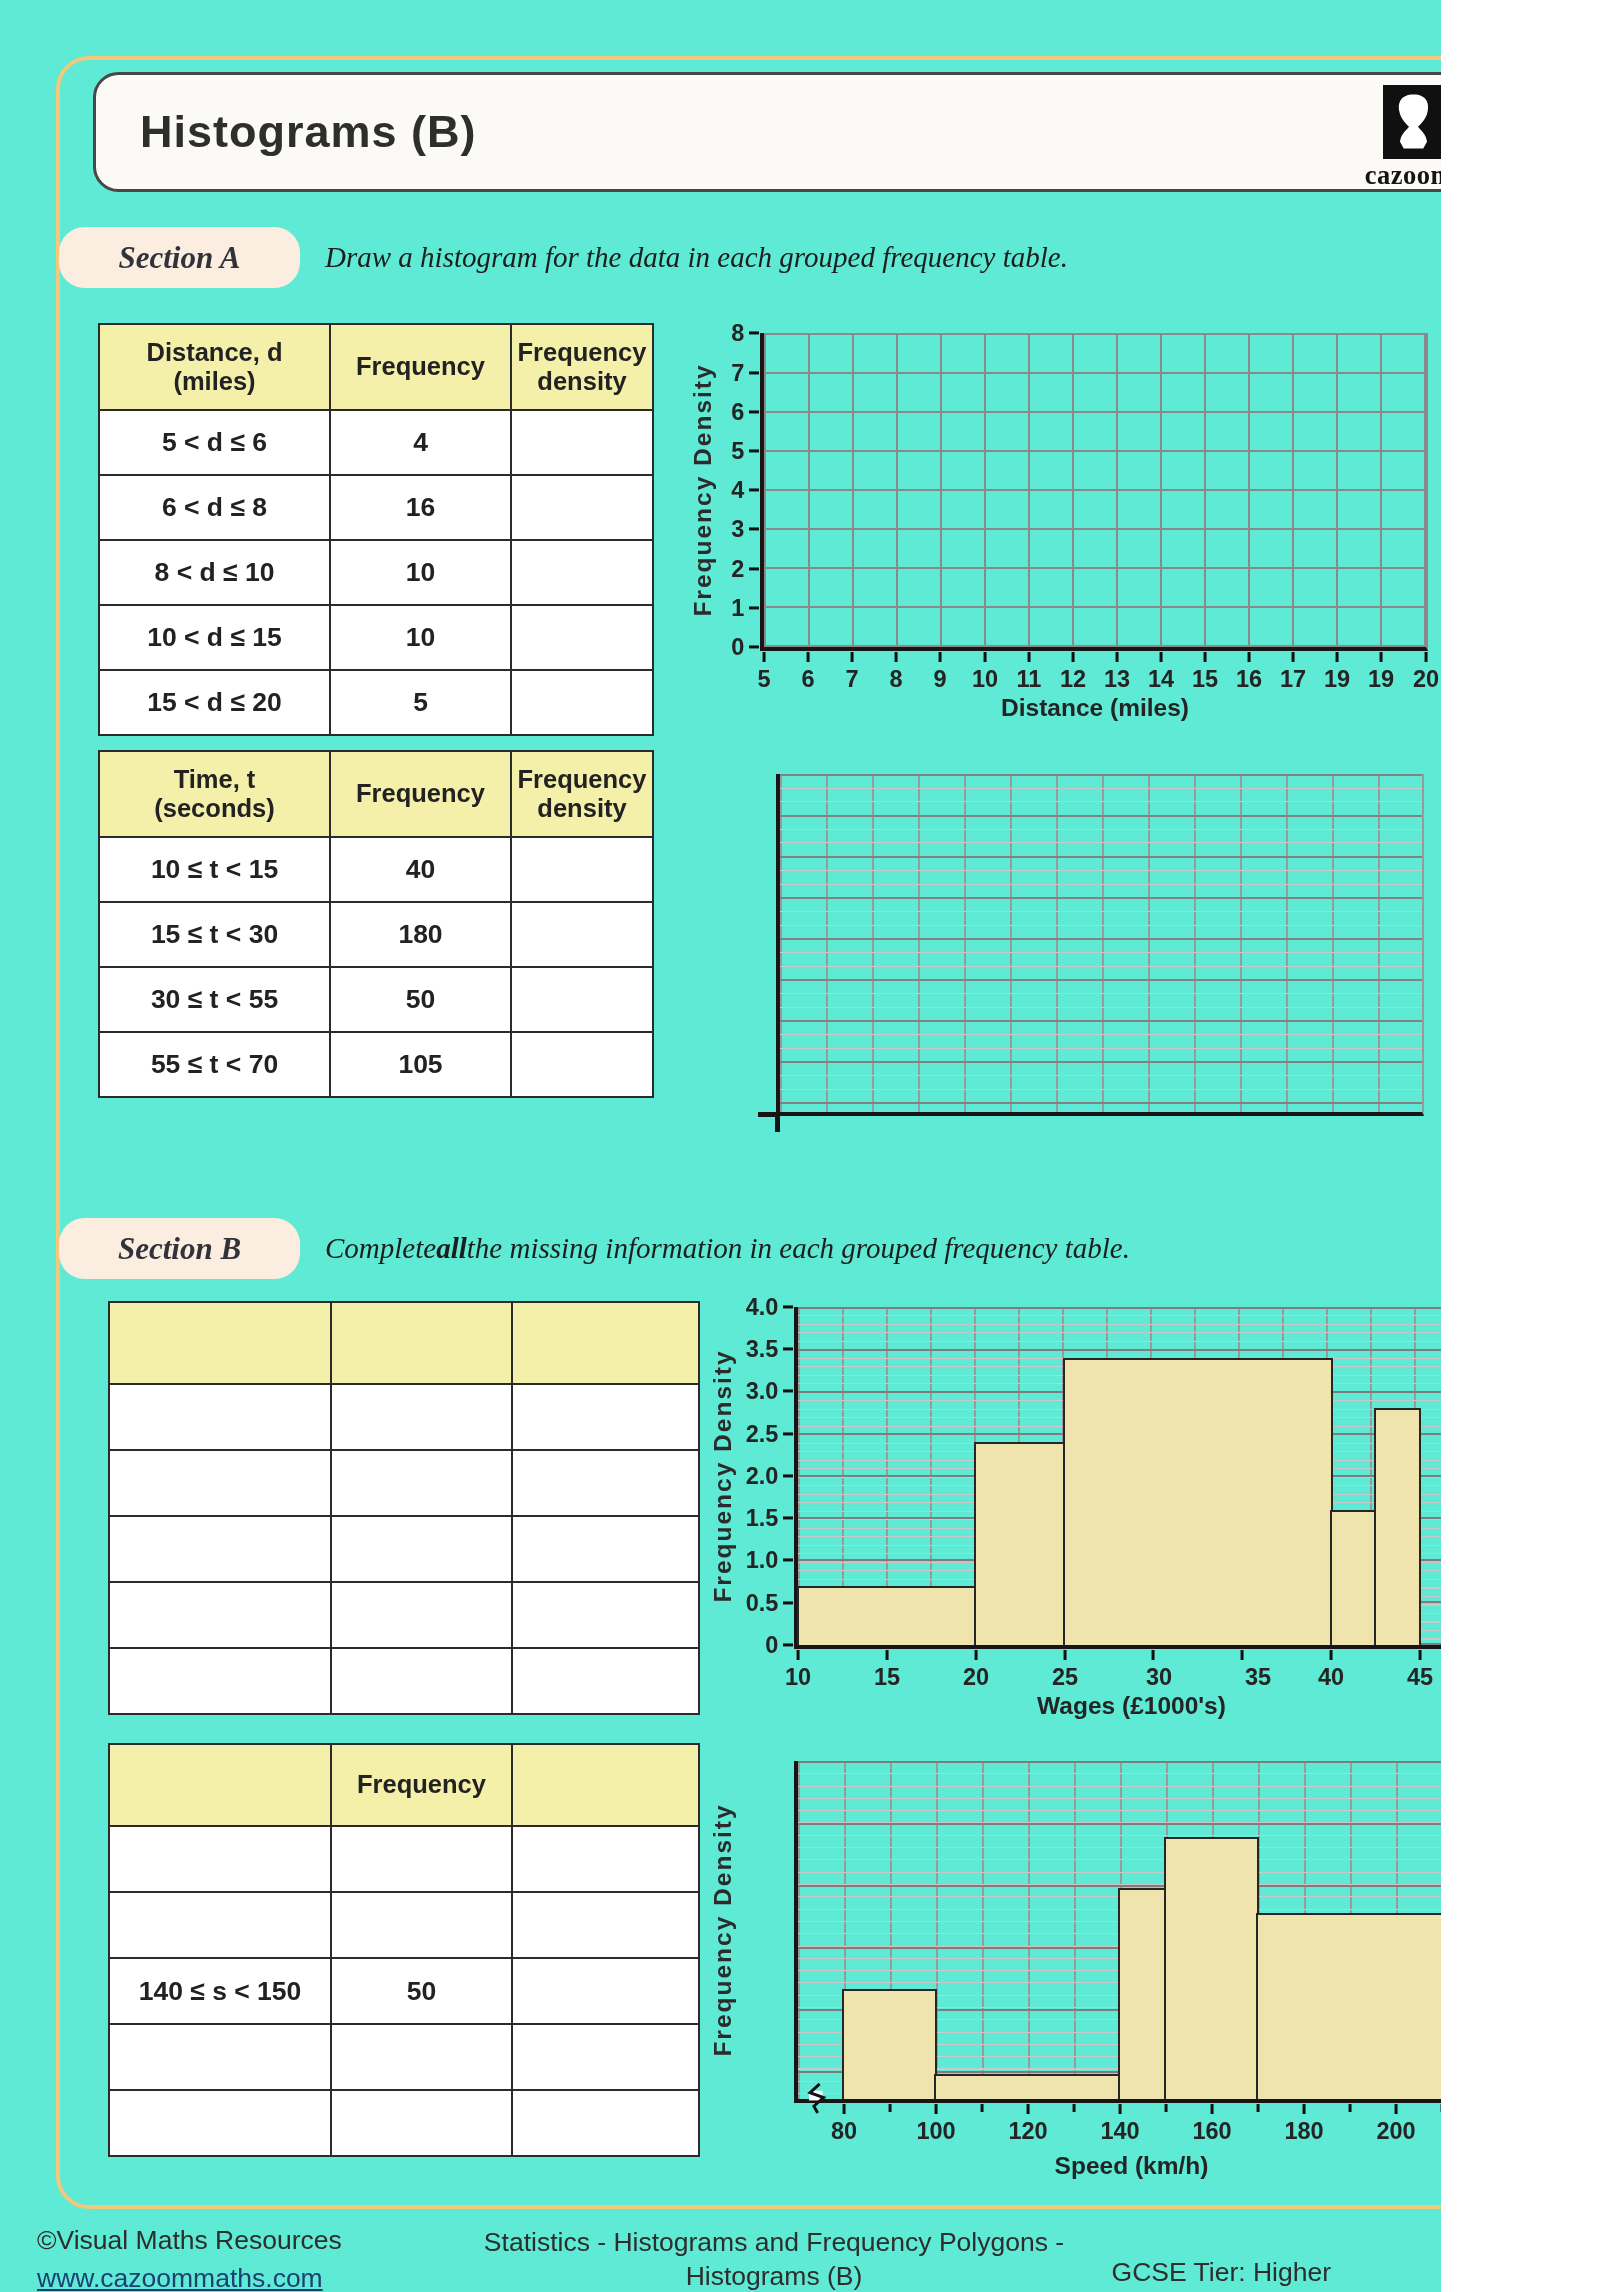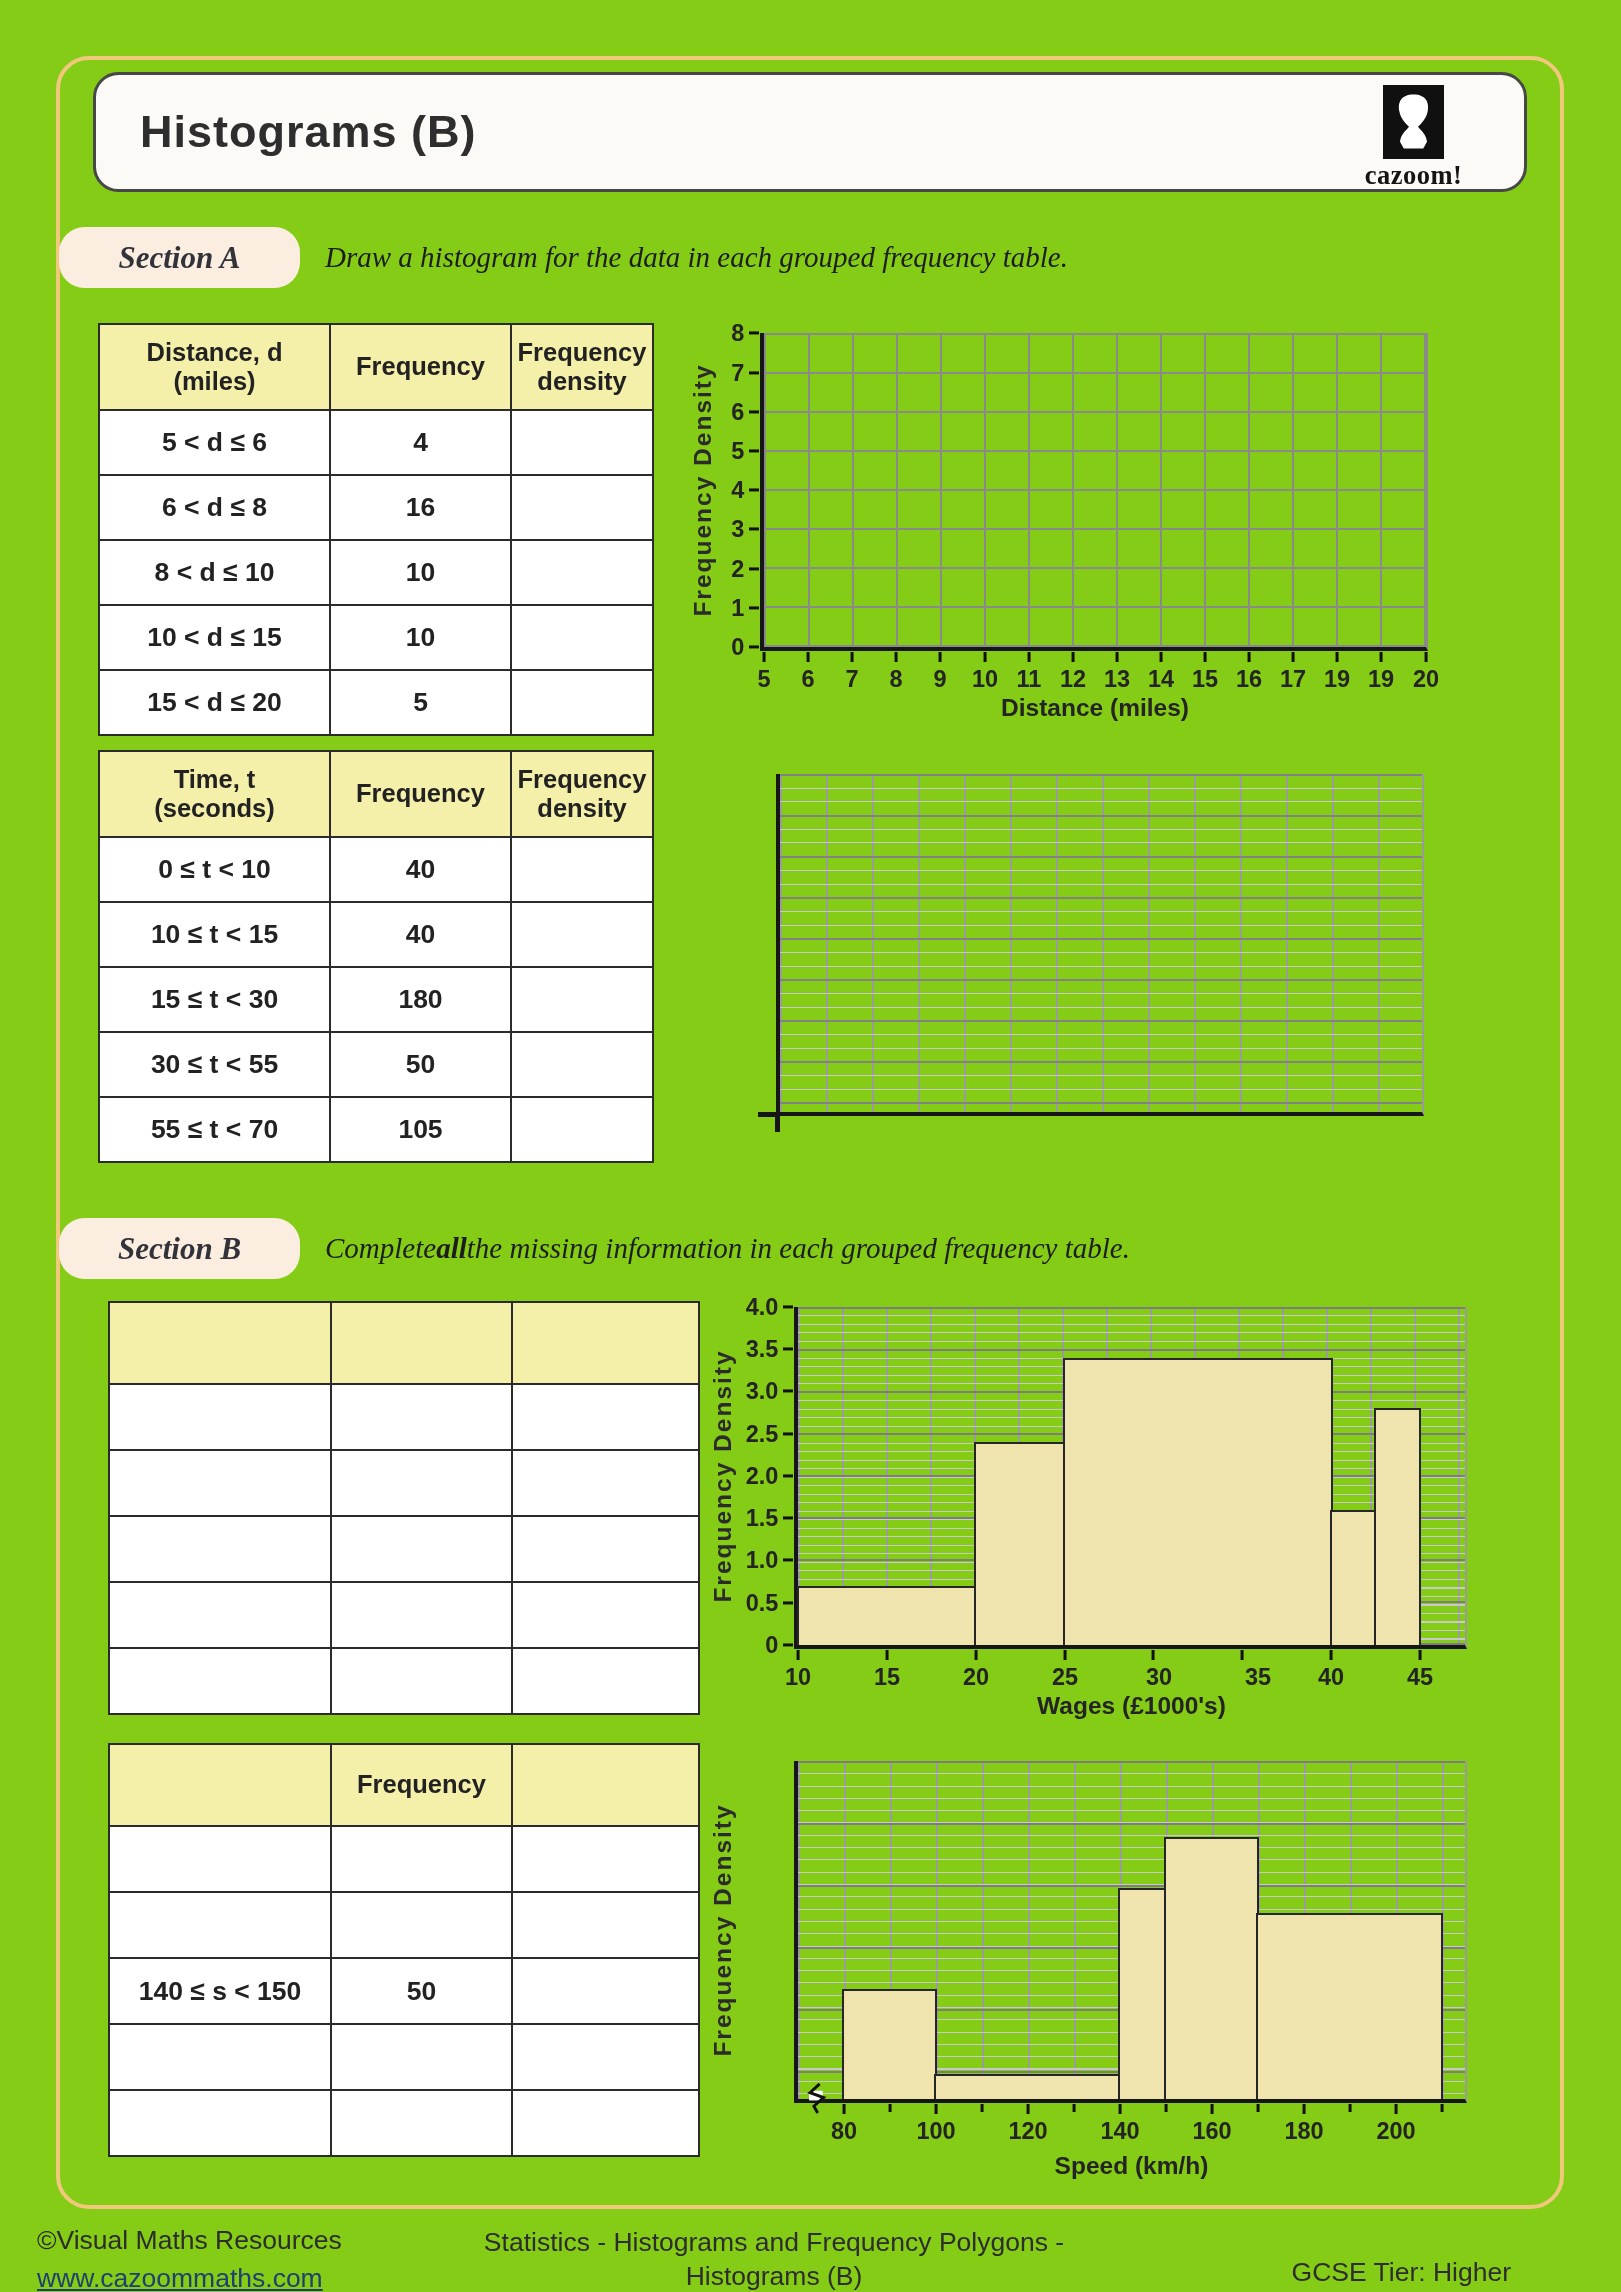--- a/index.html
+++ b/index.html
@@ -1,16 +1,16 @@
 <!DOCTYPE html>
 <html><head>
 <meta charset="utf-8">
 <style>
   html,body{margin:0;padding:0;background:#fff;}
-  .page{position:relative;width:1621px;height:2293px;background:#84cc16;
+  .page{position:relative;width:1441px;height:2293px;background:#5eead4;
         font-family:"Liberation Sans",sans-serif;color:#2b2b2b;overflow:hidden;}
   .outer-border{position:absolute;left:56px;top:56px;width:1500px;height:2145px;
         border:4.9px solid #F1C87C;border-radius:33px;}
   
   .header-box{position:absolute;left:93px;top:72px;width:1428px;height:114px;
         background:#FCFAF6;border:3.9px solid #474747;border-radius:25.5px;}
   .title{position:absolute;left:44px;top:0;height:114px;display:flex;align-items:center;
         font-size:45px;font-weight:bold;color:#2e2e2e;letter-spacing:1px;}
   .logo{position:absolute;right:47px;top:9.8px;width:127px;text-align:center;}
   .logo-box{width:61px;height:74px;background:#101010;margin:0 auto;display:flex;
@@ -220,25 +220,20 @@
         <tr>
           <th>Time, t
 (seconds)</th>
           <th>Frequency</th>
           <th>Frequency
 density</th>
         </tr>
       </thead>
     <tbody>
         <tr>
-          <td>0 ≤ t &lt; 10</td>
-          <td>40</td>
-          <td></td>
-        </tr>
-        <tr>
           <td>10 ≤ t &lt; 15</td>
           <td>40</td>
           <td></td>
         </tr>
         <tr>
           <td>15 ≤ t &lt; 30</td>
           <td>180</td>
           <td></td>
         </tr>
         <tr>

